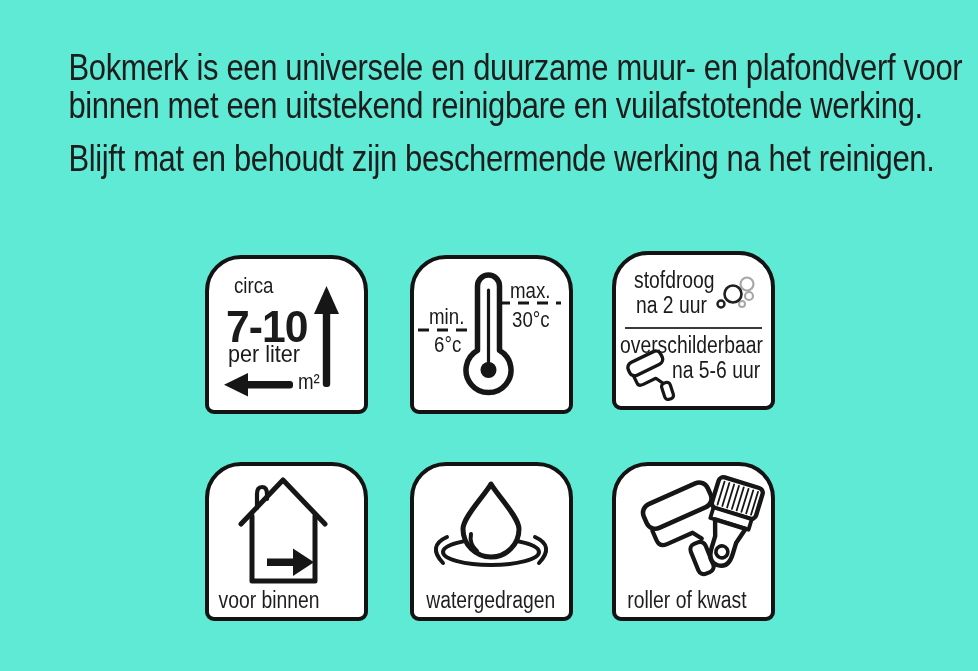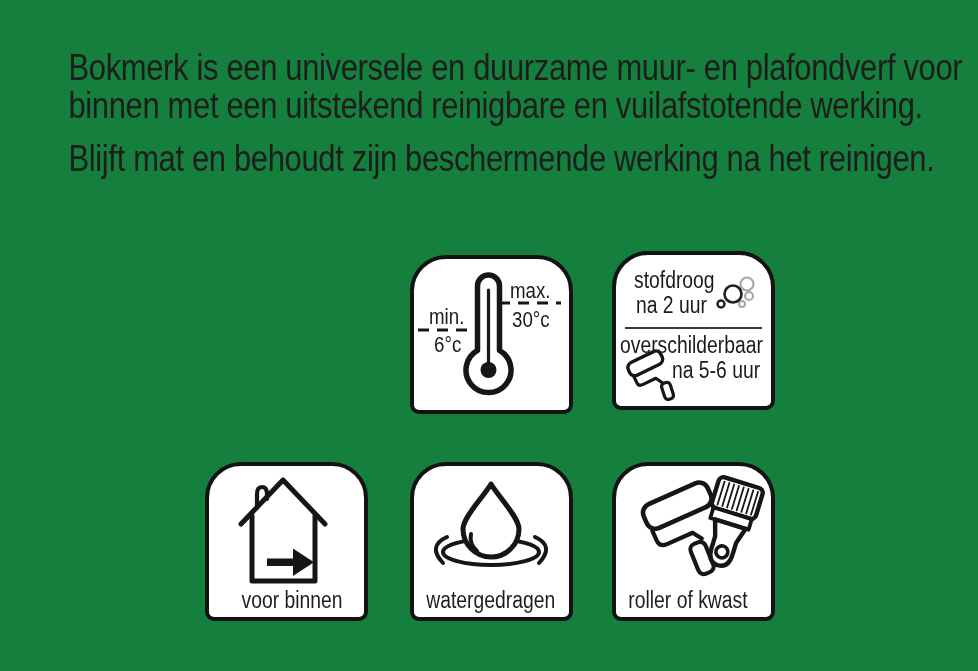--- a/index.html
+++ b/index.html
@@ -1,17 +1,17 @@
 <!DOCTYPE html>
 <html><head>
 <meta charset="utf-8">
 <style>
   html,body { margin:0; padding:0; background:#ffffff; }
   .screen {
-    position:relative; width:978px; height:671px; background:#15803d;
+    position:relative; width:978px; height:671px; background:#5eead4;
     overflow:hidden; font-family:"Liberation Sans", sans-serif; color:#1b1b1b;
   }
   
   .hline {
     position:absolute; left:0; width:978px; text-align:center;
     font-size:36px; line-height:1; letter-spacing:-0.4px; color:#1d1d1d;
     white-space:nowrap; transform:scaleX(0.86); transform-origin:50% 50%;
   }
   
   .badge {
@@ -23,36 +23,52 @@
   
   .t { position:absolute; line-height:1; white-space:nowrap; color:#1b1b1b; }
   .f22 { font-size:22px; transform:scaleX(0.85); transform-origin:0 50%; }
   .f23 { font-size:23px; transform:scaleX(0.84); transform-origin:0 50%; }
   .f24 { font-size:24px; transform:scaleX(0.90); transform-origin:0 50%; }
   .big {
     font-size:44px; font-weight:bold; letter-spacing:-1px;
     transform:scaleX(0.97); transform-origin:0 50%;
   }
   .blabel {
-    position:absolute; left:0; right:12px; bottom:5px; text-align:right; line-height:1;
+    position:absolute; left:0; right:0; bottom:5px; text-align:left; line-height:1;
   }
   .blabel span {
     display:inline-block; font-size:23px; transform:scaleX(0.84);
     transform-origin:50% 50%; color:#1e1e1e;
   }
 </style>
 </head>
 <body>
 
 <div class="screen">
 
   <div class="hline" style="top:50px">Bokmerk is een universele en duurzame muur- en plafondverf voor</div>
   <div class="hline" style="top:88px">binnen met een uitstekend reinigbare en vuilafstotende werking.</div>
   <div class="hline" style="top:141px">Blijft mat en behoudt zijn beschermende werking na het reinigen.</div>
 
+  <div class="badge" style="left:205px; top:255px">
+    <svg viewBox="0 0 155 151">
+      <g fill="#161616">
+        <rect x="113.8" y="50" width="7.4" height="78" rx="3"></rect>
+        <polygon points="105,55 130,55 117.5,27"></polygon>
+      </g>
+      <g fill="#161616">
+        <rect x="36" y="122" width="48" height="7.4" rx="3"></rect>
+        <polygon points="39,114 39,137.5 15,125.7"></polygon>
+      </g>
+    </svg>
+    <span class="t f22" style="left:25px; top:16px">circa</span>
+    <span class="t big" style="left:17px; top:46px">7-10</span>
+    <span class="t f24" style="left:19px; top:83px">per liter</span>
+    <span class="t f22" style="left:89px; top:112px">m²</span>
+  </div>
 
   <div class="badge" style="left:410px; top:255px">
     <svg viewBox="0 0 155 151">
       <line x1="4" y1="71" x2="64" y2="71" stroke="#161616" stroke-width="3.2" stroke-dasharray="11 8"></line>
       <line x1="85" y1="44" x2="147" y2="44" stroke="#161616" stroke-width="3.2" stroke-dasharray="11 8"></line>
       <path d="M 63.5 91.4 L 63.5 27 A 11 11 0 0 1 85.5 27 L 85.5 91.4 A 22.5 22.5 0 1 1 63.5 91.4 Z" fill="#ffffff" stroke="#161616" stroke-width="5.5" stroke-linejoin="round"></path>
       <line x1="74.5" y1="31" x2="74.5" y2="105" stroke="#161616" stroke-width="3.2" stroke-linecap="round"></line>
       <circle cx="74.5" cy="111" r="8" fill="#161616"></circle>
     </svg>
     <span class="t f22" style="left:15px; top:47px">min.</span>

